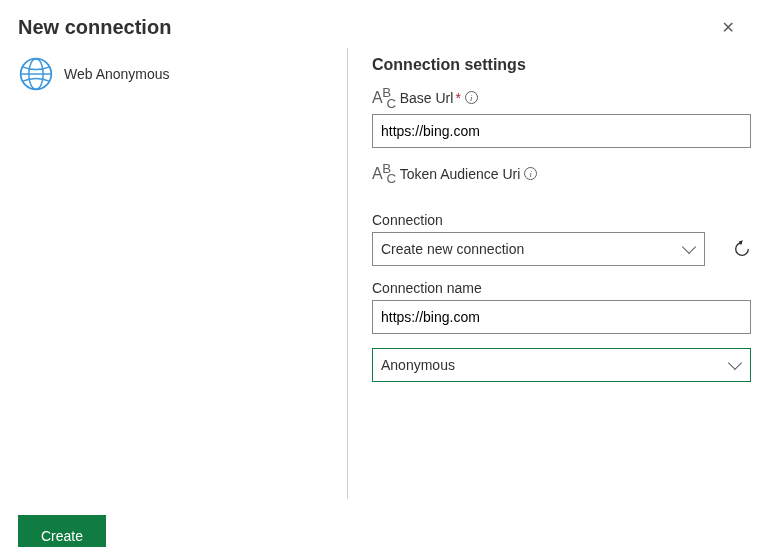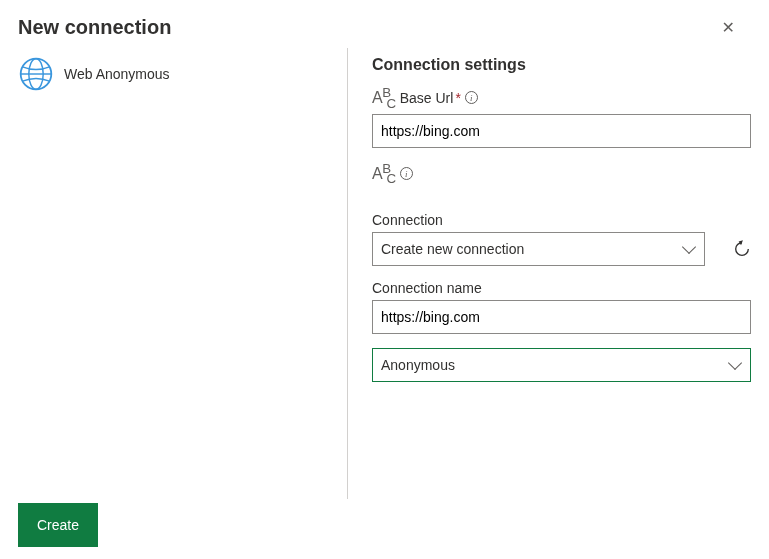--- a/index.html
+++ b/index.html
@@ -139,26 +139,26 @@
     }
     .footer {
       position: absolute;
       bottom: 0; left: 0; right: 0;
       display: flex;
       justify-content: space-between;
       align-items: center;
       padding: 12px 18px;
     }
     .btn {
-      height: 44px;
+      height: 32px;
       padding: 8px 18px;
       font-size: 14px;
       font-family: inherit;
       cursor: pointer;
-      border: 1px solid #404040;
+      border: 5px solid #404040;
       background: #fff;
     }
     .btn.primary {
       background: #107c41;
       border-color: #107c41;
       color: #fff;
     }
   </style>
 </head>
 <body>
@@ -195,20 +195,21 @@
           <span>Base Url</span><span class="req">*</span>
         </span>
         <span class="info-icon">i</span>
       </div>
       <input class="text-input" type="text" value="https://bing.com" style="">
     </div>
 
     <div class="field-block">
       <div class="field-label-row">
         <span class="type-icon abc">A<sup>B</sup><sub style="margin-left:-4px">C</sub></span>
+        <span class="label-text">Token Audience Uri</span>
         <span class="info-icon">i</span>
       </div>
     </div>
 
     <div class="section2">
 
       <div class="field-block">
         <span class="simple-label">Connection</span>
         <div class="select-row">
           <div class="select-wrap">

